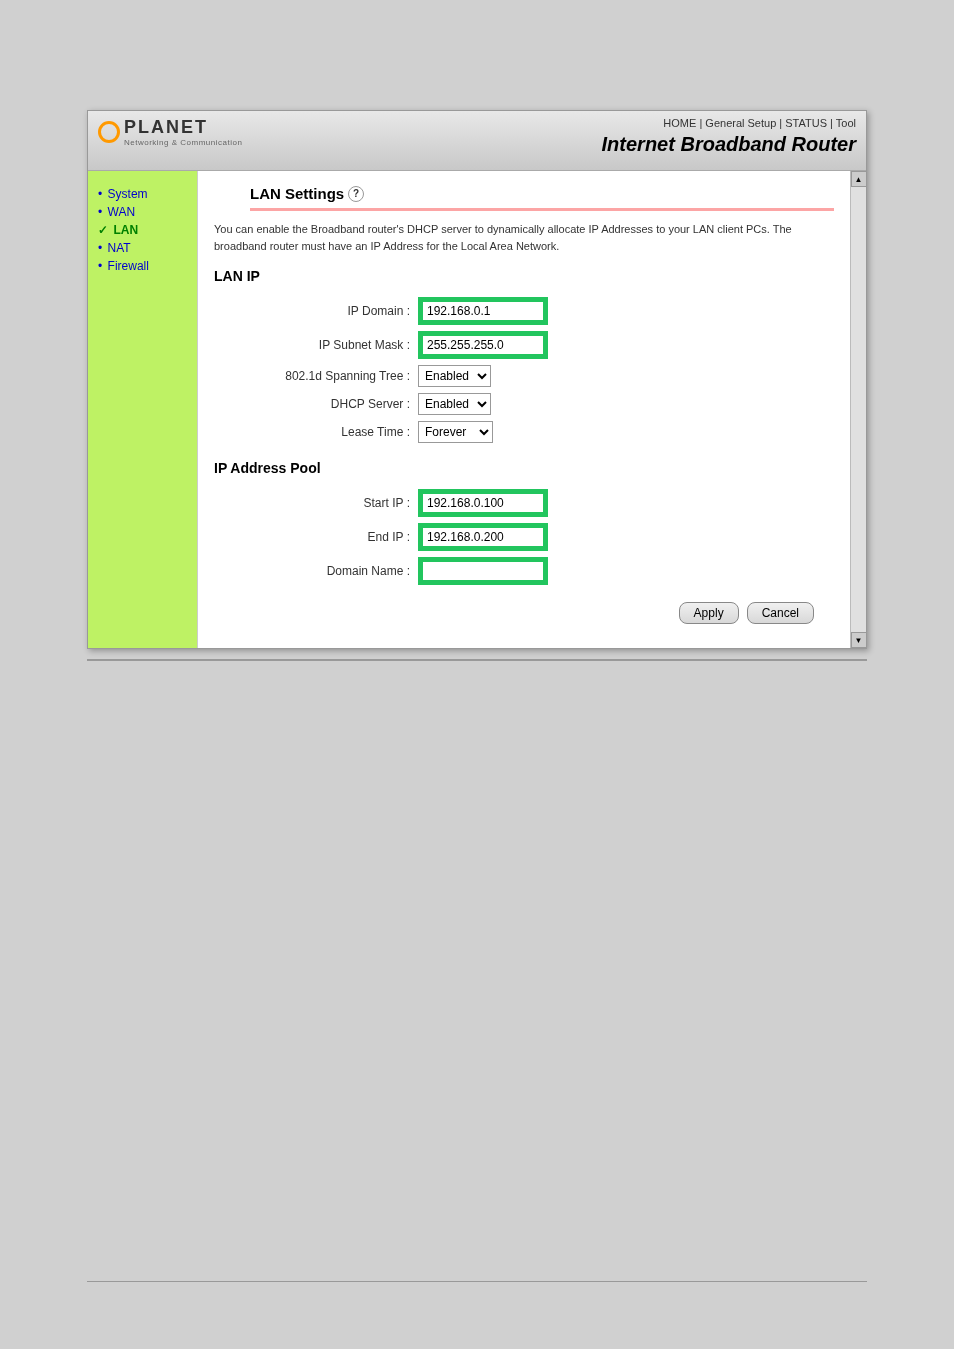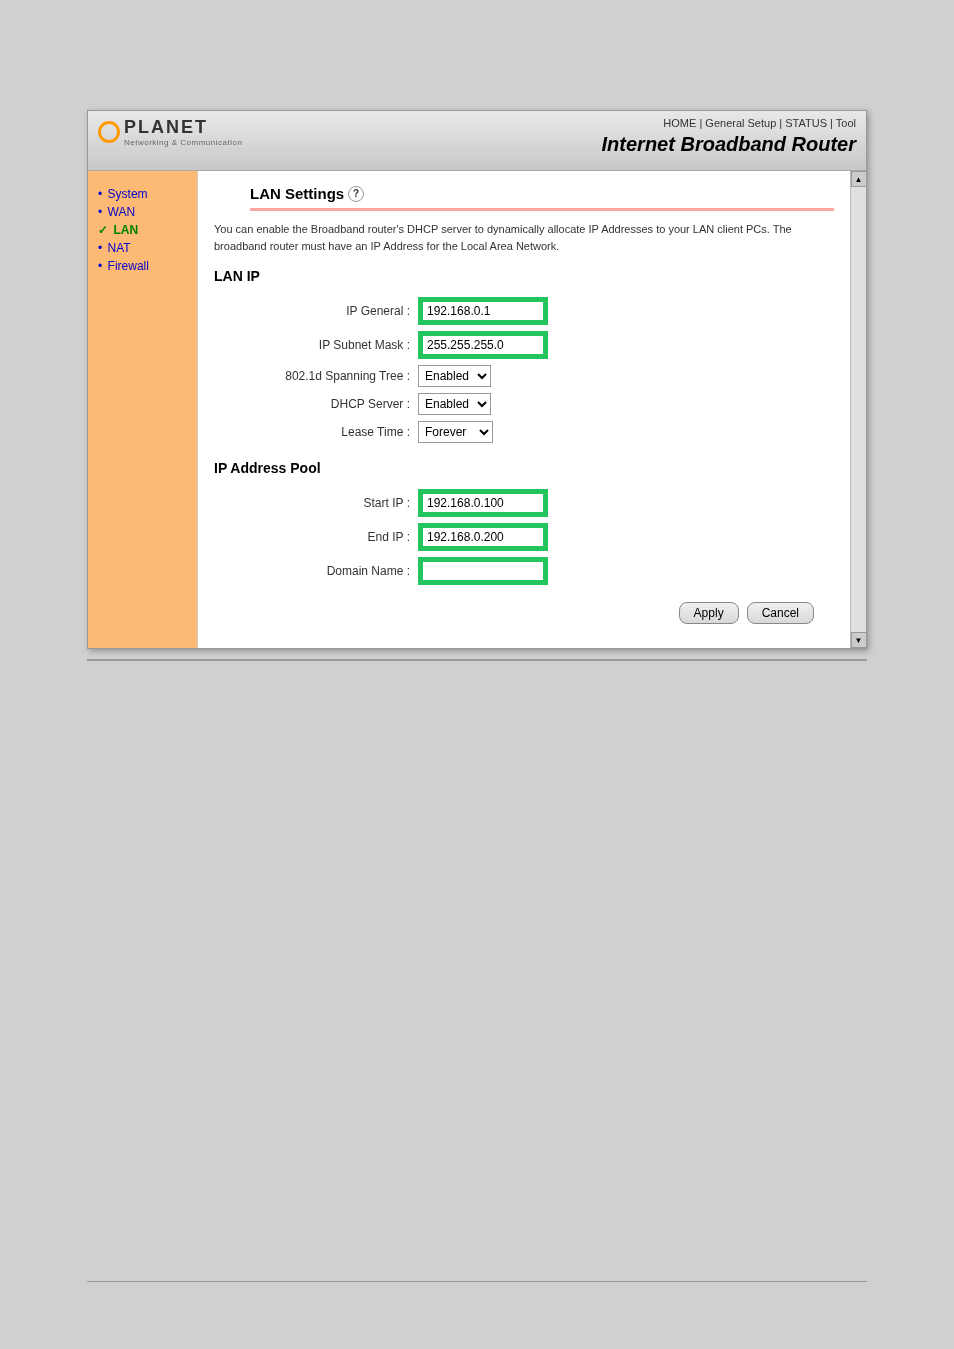--- a/index.html
+++ b/index.html
@@ -106,21 +106,21 @@
 
     
     .main-area {
       display: flex;
       min-height: 400px;
     }
 
     
     .sidebar {
       width: 110px;
-      background: #fdba74;
+      background: #bef264;
       border-right: 1px solid #ccc;
       padding: 16px 10px;
       flex-shrink: 0;
     }
 
     .sidebar-item {
       font-size: 12px;
       margin-bottom: 4px;
       cursor: pointer;
     }
@@ -363,21 +363,21 @@
           <span class="help-icon">?</span>
         </div>
 
         <div class="description-text">You can enable the Broadband router's DHCP server to dynamically allocate IP Addresses to your LAN client PCs. The broadband router must have an IP Address for the Local Area Network.</div>
 
         <div class="subsection-title">LAN IP</div>
 
         <table class="form-table">
           <tbody>
               <tr>
-            <td class="label-cell">IP General :</td>
+            <td class="label-cell">IP Domain :</td>
             <td class="input-cell">
               <input class="form-input" type="text" value="192.168.0.1" style="">
             </td>
           </tr>
           <tr>
             <td class="label-cell">IP Subnet Mask :</td>
             <td class="input-cell">
               <input class="form-input" type="text" value="255.255.255.0" style="">
             </td>
           </tr>

